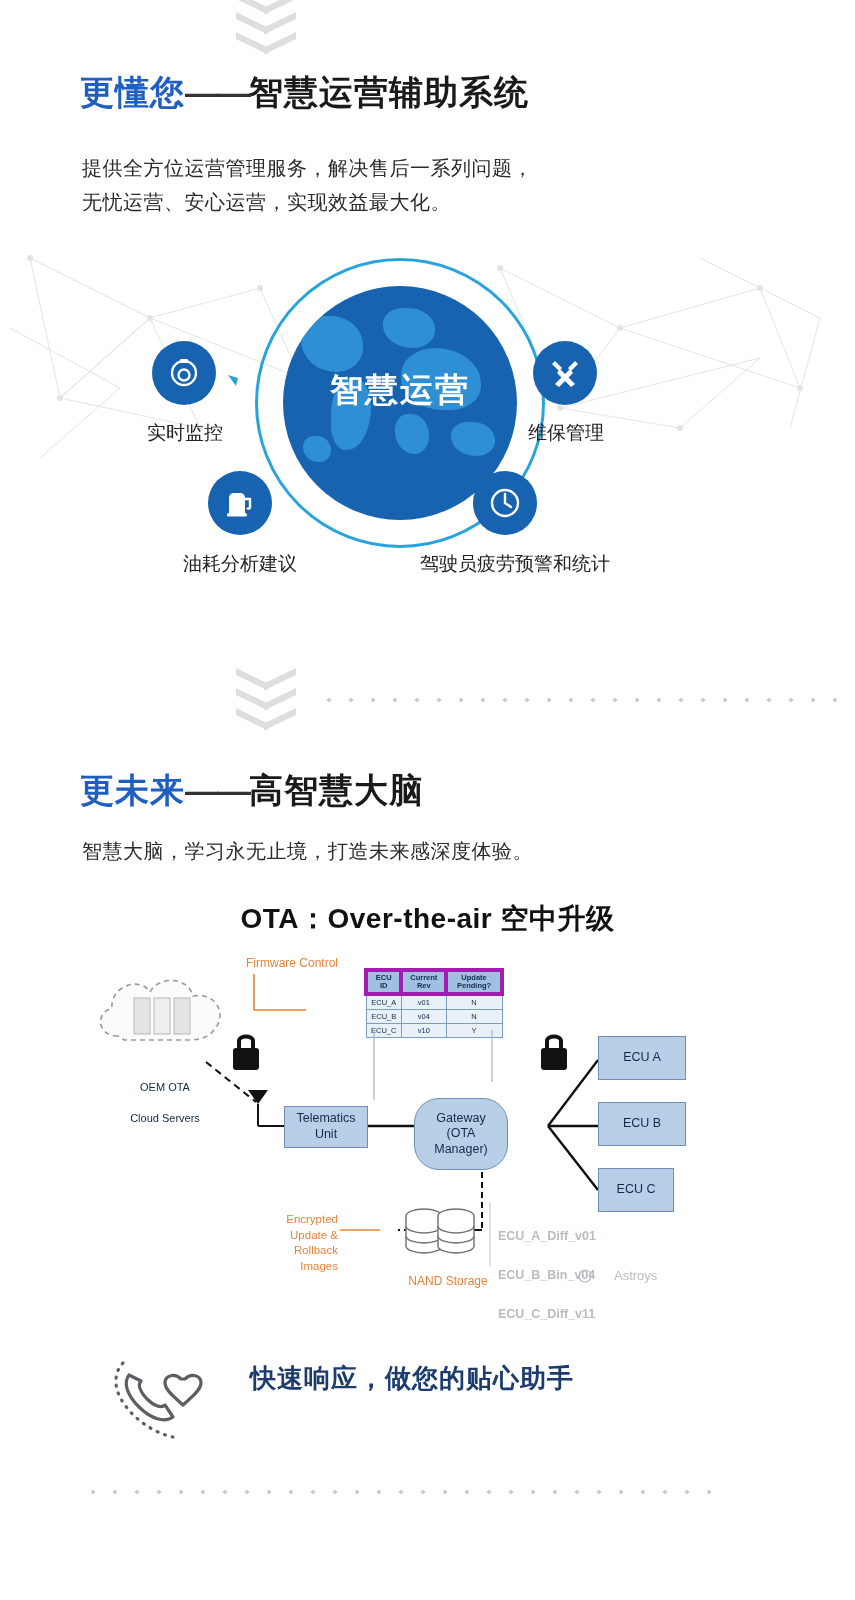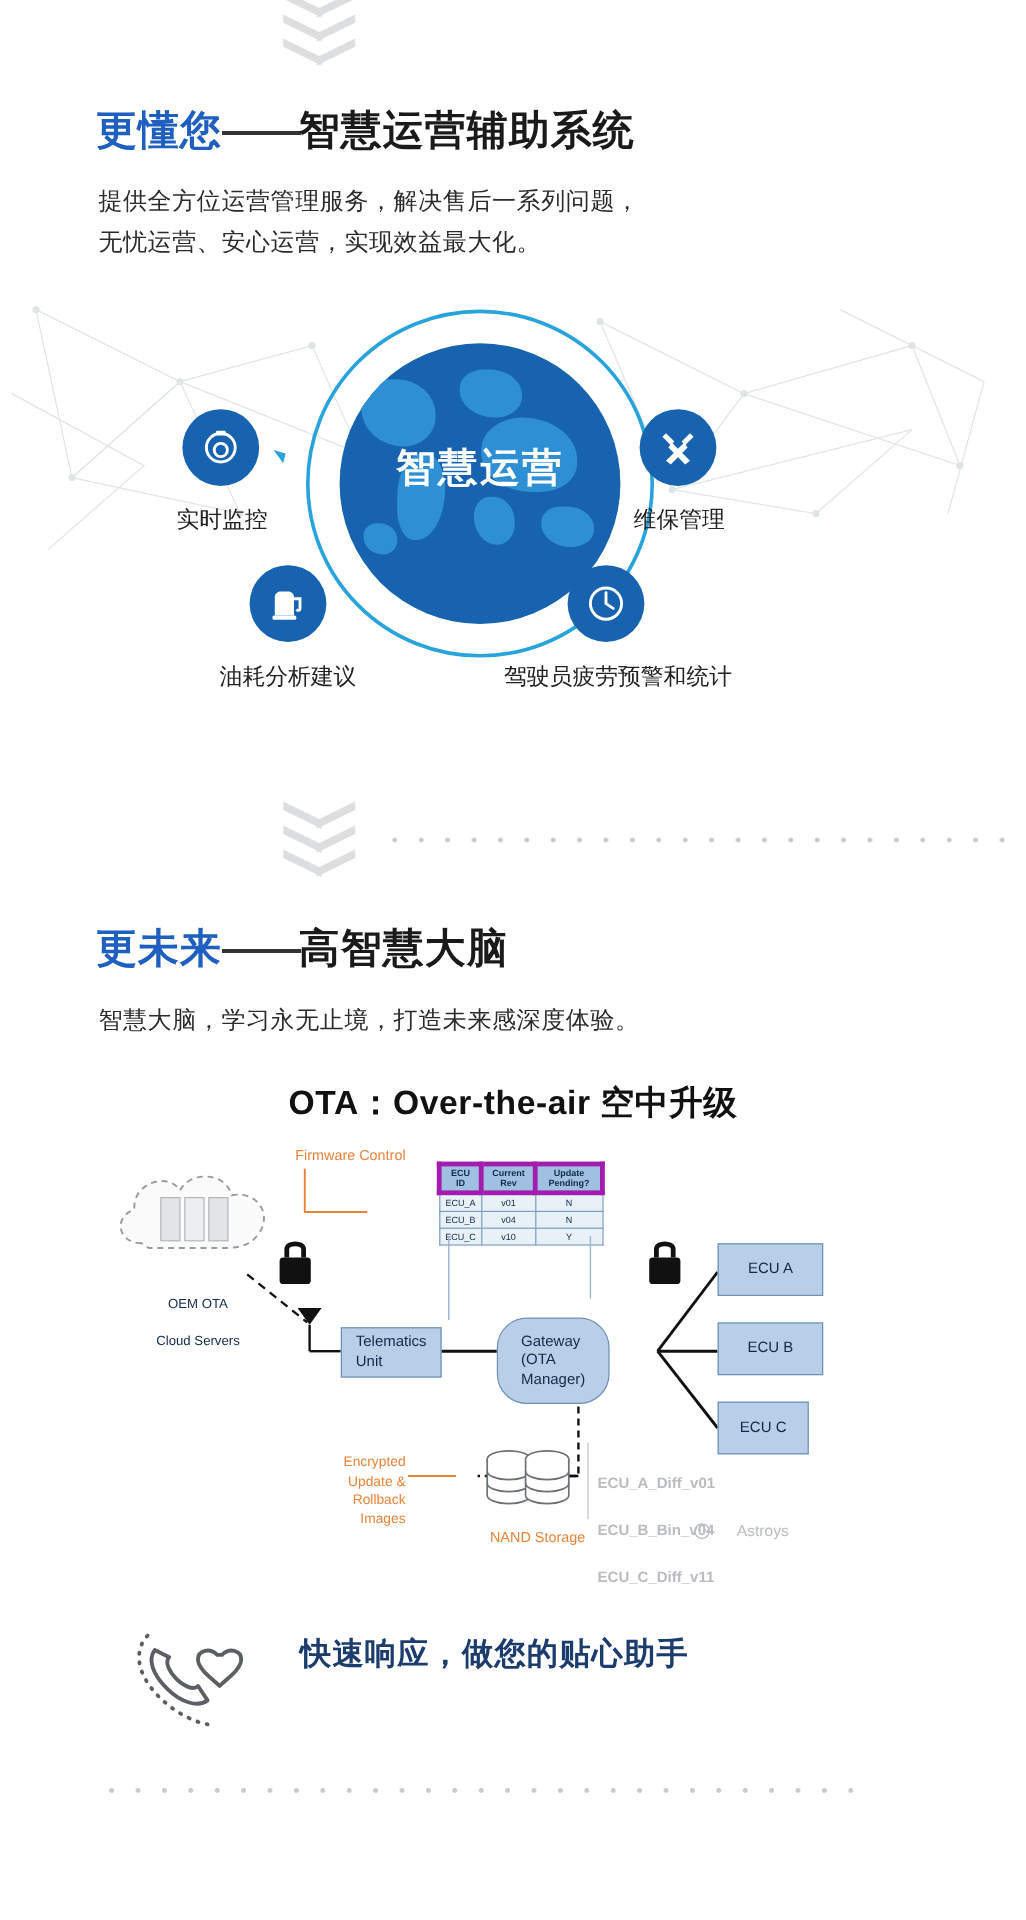--- a/index.html
+++ b/index.html
@@ -152,21 +152,21 @@
     font-size: 11px;
     color: #1f1f1f;
   }
   .ota-box {
     position: absolute;
     background: #b9cfe8;
     border: 1px solid #6f8fb5;
     display: flex;
     align-items: center;
     justify-content: center;
-    text-align: left;
+    text-align: center;
     line-height: 1.25;
     font-size: 12.5px;
     color: #13294b;
   }
   .ota-text { position: absolute; white-space: pre-line; }
   .orange { color: #e8833a; }
   .grey-text { color: #b9bcc0; font-weight: bold; }
   .ota-tbl {
     position: absolute;
     border-collapse: collapse;
@@ -201,21 +201,21 @@
 </style>
 </head>
 <body>
 
 <div class="chevrons" style="left:236px; top:-8px;">
   <div class="chev" style="top:0px;"></div>
   <div class="chev" style="top:20px;"></div>
   <div class="chev" style="top:40px;"></div>
 </div>
 
-<div class="heading" style="left:80px; top:86px;">
+<div class="heading" style="left:80px; top:70px;">
   <span class="blue">更懂您</span><span class="dash">——</span><span class="dark">智慧运营辅助系统</span>
 </div>
 <div class="subtext" style="left:82px; top:139px;">
   <div>提供全方位运营管理服务，解决售后一系列问题，</div>
   <div>无忧运营、安心运营，实现效益最大化。</div>
 </div>
 
 <div id="globe-diagram">
 
   <svg width="855" height="400" style="position:absolute;left:0;top:0;">

